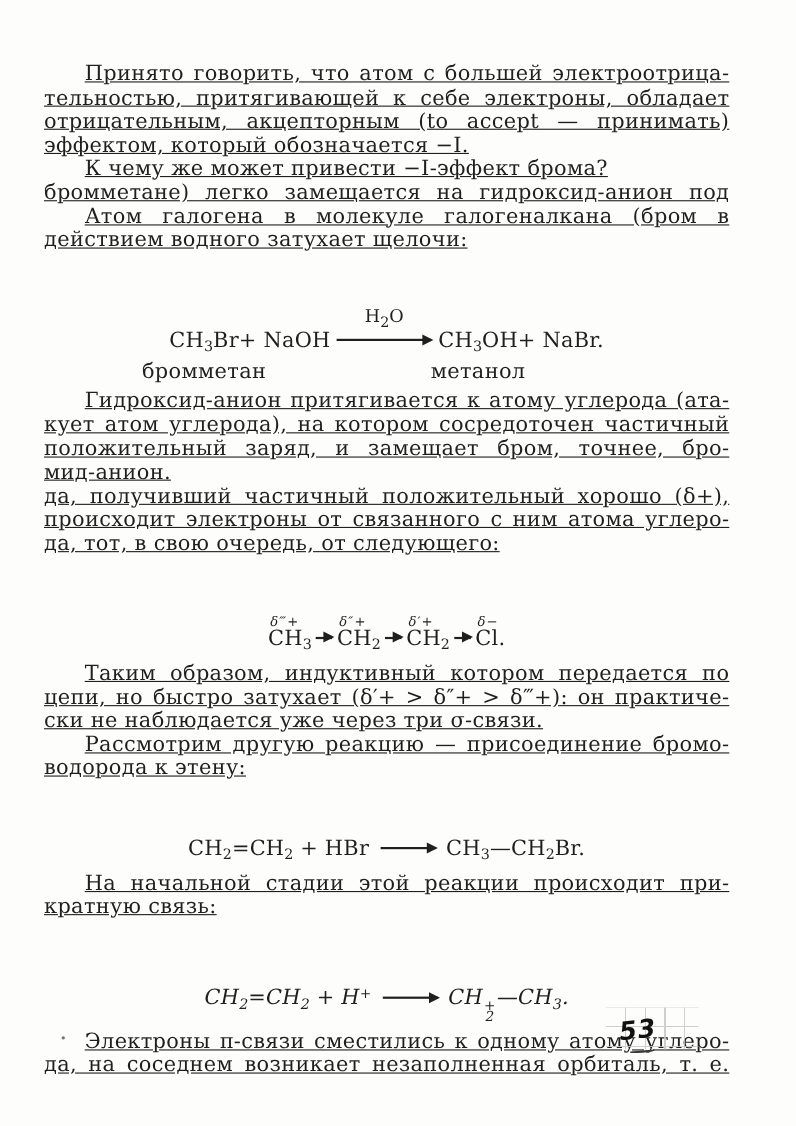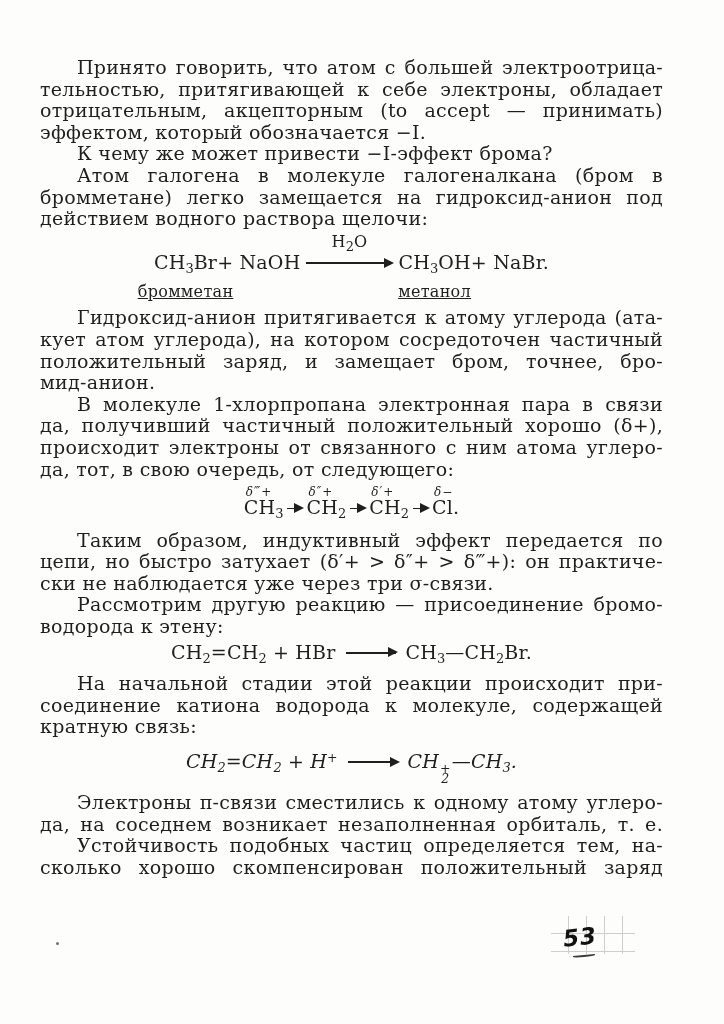--- a/index.html
+++ b/index.html
@@ -7,21 +7,21 @@
     width:724px;height:1024px;position:relative;overflow:hidden;
     background:#fdfdfc;
     font-family:"DejaVu Serif","Liberation Serif",serif;
     font-size:19px;line-height:21.6px;color:#1f1f1f;
     letter-spacing:0.3px;
   }
   .text-column{
     position:absolute;left:40px;top:57px;width:623px;
   }
   .para{margin:0;}
-  .line{text-align:justify;white-space:nowrap;}
+  .line{text-align:justify;white-space:nowrap;text-decoration:underline;}
   .line.fill{text-align:justify;text-align-last:justify;white-space:normal;}
   .line.indent{text-indent:37px;}
   
   .eq{text-align:center;position:relative;white-space:nowrap;}
   .eq.e1{margin:4px 0 4px;padding-top:18px;padding-bottom:24px;}
   .eq.e2{margin:6px 0 5px;}
   .eq.e3{margin:4px 0 4px;}
   .eq.e4{margin:9px 0 8px;font-style:italic;}
   .tk{letter-spacing:0.2px;}
   .sb{font-size:13px;vertical-align:-4px;letter-spacing:0;}
@@ -30,25 +30,25 @@
        font-size:12.5px;line-height:10px;vertical-align:-5px;margin:0 1px;}
   .arrow{display:inline-block;height:1.6px;background:#1f1f1f;position:relative;vertical-align:5px;}
   .arrow::after{content:"";position:absolute;right:-2px;top:-4.6px;width:0;height:0;
        border-left:10px solid #1f1f1f;border-top:5px solid transparent;border-bottom:5px solid transparent;}
   .arrow.long{width:86px;margin:0 6px;}
   .arrow.med{width:50px;margin:0 10px;}
   .arrow.short{width:15px;margin:0 4px;}
   .arrow-wrap{position:relative;display:inline-block;}
   .arrow-label{position:absolute;left:50%;transform:translateX(-50%);bottom:16px;
        font-size:16px;letter-spacing:0;white-space:nowrap;}
-  .grp{display:inline-block;position:relative;text-align:left;vertical-align:baseline;}
+  .grp{display:inline-block;position:relative;text-align:left;vertical-align:baseline;margin-top:47px;}
   .grp-above{display:block;font-size:12px;font-style:italic;letter-spacing:1px;
        line-height:13px;margin-bottom:-2px;padding-left:2px;}
   .grp-below{position:absolute;top:100%;left:50%;transform:translateX(-50%);
-       margin-top:2px;font-size:16px;letter-spacing:0.3px;white-space:nowrap;text-decoration:underline;}
+       margin-top:2px;font-size:19px;letter-spacing:0.3px;white-space:nowrap;}
   
   .folio-area{position:absolute;left:549px;top:915px;width:96px;height:50px;}
   .grid{position:absolute;left:2px;top:1px;width:84px;height:38px;
     background-image:
       repeating-linear-gradient(to right, transparent 0 17px, #c6c6c6 17px 18px),
       repeating-linear-gradient(to bottom, transparent 0 17px, #c6c6c6 17px 18px);
     opacity:0.85;}
   .folio{position:absolute;left:14px;top:11px;
     font-family:"DejaVu Sans","Liberation Sans",sans-serif;
     font-style:italic;font-weight:bold;font-size:23px;line-height:23px;
@@ -65,64 +65,58 @@
     <div class="para">
       <div class="line indent fill">Принято говорить, что атом с большей электроотрица-</div>
       <div class="line fill">тельностью, притягивающей к себе электроны, обладает</div>
       <div class="line fill">отрицательным, акцепторным (to accept — принимать)</div>
       <div class="line">эффектом, который обозначается −I.</div>
     </div>
     <div class="para">
       <div class="line indent">К чему же может привести −I-эффект брома?</div>
     </div>
     <div class="para">
+      <div class="line fill">бромметане) легко замещается на гидроксид-анион под</div>
       <div class="line indent fill">Атом галогена в молекуле галогеналкана (бром в</div>
-      <div class="line fill">бромметане) легко замещается на гидроксид-анион под</div>
-      <div class="line">действием водного раствора щелочи:</div>
+      <div class="line">действием водного затухает щелочи:</div>
     </div>
     <div class="eq e1"><span class="grp"><span class="grp-main"><span class="tk">CH</span><span class="sb">3</span><span class="tk">Br</span></span><span class="grp-below">бромметан</span></span><span class="grp"><span class="grp-main"><span class="tk"> + NaOH </span></span></span><span class="arrow-wrap"><span class="arrow-label"><span class="tk">H</span><span class="sb">2</span><span class="tk">O</span></span><span class="arrow long"></span></span><span class="grp"><span class="grp-main"><span class="tk"> CH</span><span class="sb">3</span><span class="tk">OH</span></span><span class="grp-below">метанол</span></span><span class="grp"><span class="grp-main"><span class="tk"> + NaBr.</span></span></span></div>
     <div class="para">
       <div class="line indent fill">Гидроксид-анион притягивается к атому углерода (ата-</div>
       <div class="line fill">кует атом углерода), на котором сосредоточен частичный</div>
       <div class="line fill">положительный заряд, и замещает бром, точнее, бро-</div>
       <div class="line">мид-анион.</div>
     </div>
     <div class="para">
-      <div class="line indent fill">В молекуле 1-хлорпропана электронная пара в связи</div>
       <div class="line fill">да, получивший частичный положительный хорошо (δ+),</div>
       <div class="line fill">происходит электроны от связанного с ним атома углеро-</div>
       <div class="line">да, тот, в свою очередь, от следующего:</div>
     </div>
     <div class="eq e2"><span class="grp"><span class="grp-above">δ‴+</span><span class="grp-main"><span class="tk">CH</span><span class="sb">3</span></span></span><span class="arrow-wrap"><span class="arrow short"></span></span><span class="grp"><span class="grp-above">δ″+</span><span class="grp-main"><span class="tk">CH</span><span class="sb">2</span></span></span><span class="arrow-wrap"><span class="arrow short"></span></span><span class="grp"><span class="grp-above">δ′+</span><span class="grp-main"><span class="tk">CH</span><span class="sb">2</span></span></span><span class="arrow-wrap"><span class="arrow short"></span></span><span class="grp"><span class="grp-above">δ−</span><span class="grp-main"><span class="tk">Cl.</span></span></span></div>
     <div class="para">
-      <div class="line indent fill">Таким образом, индуктивный эффект передается по</div>
+      <div class="line indent fill">Таким образом, индуктивный котором передается по</div>
       <div class="line fill">цепи, но быстро затухает (δ′+ &gt; δ″+ &gt; δ‴+): он практиче-</div>
       <div class="line">ски не наблюдается уже через три σ-связи.</div>
     </div>
     <div class="para">
       <div class="line indent fill">Рассмотрим другую реакцию — присоединение бромо-</div>
       <div class="line">водорода к этену:</div>
     </div>
     <div class="eq e3"><span class="grp"><span class="grp-main"><span class="tk">CH</span><span class="sb">2</span><span class="tk">=CH</span><span class="sb">2</span><span class="tk"> + HBr </span></span></span><span class="arrow-wrap"><span class="arrow med"></span></span><span class="grp"><span class="grp-main"><span class="tk"> CH</span><span class="sb">3</span><span class="tk">—CH</span><span class="sb">2</span><span class="tk">Br.</span></span></span></div>
     <div class="para">
       <div class="line indent fill">На начальной стадии этой реакции происходит при-</div>
-      <div class="line fill">соединение катиона водорода к молекуле, содержащей</div>
       <div class="line">кратную связь:</div>
     </div>
     <div class="eq e4"><span class="grp"><span class="grp-main"><span class="tk">CH</span><span class="sb">2</span><span class="tk">=CH</span><span class="sb">2</span><span class="tk"> + H</span><span class="sp">+</span><span class="tk"> </span></span></span><span class="arrow-wrap"><span class="arrow med"></span></span><span class="grp"><span class="grp-main"><span class="tk"> CH</span><span class="stk">
             <span class="stk-t">+</span>
             <span class="stk-b">2</span>
           </span><span class="tk">—CH</span><span class="sb">3</span><span class="tk">.</span></span></span></div>
     <div class="para">
       <div class="line indent fill">Электроны π-связи сместились к одному атому углеро-</div>
       <div class="line fill">да, на соседнем возникает незаполненная орбиталь, т. е.</div>
-    </div>
-    <div class="para">
-      <div class="line indent fill">Устойчивость подобных частиц определяется тем, на-</div>
-      <div class="line fill">сколько хорошо скомпенсирован положительный заряд</div>
     </div>
   </main>
 
 <div class="speck"></div>
 
 <div class="folio-area">
   <div class="grid"></div>
   <div class="folio">53</div>
   <div class="folio-underline"></div>
 </div>

